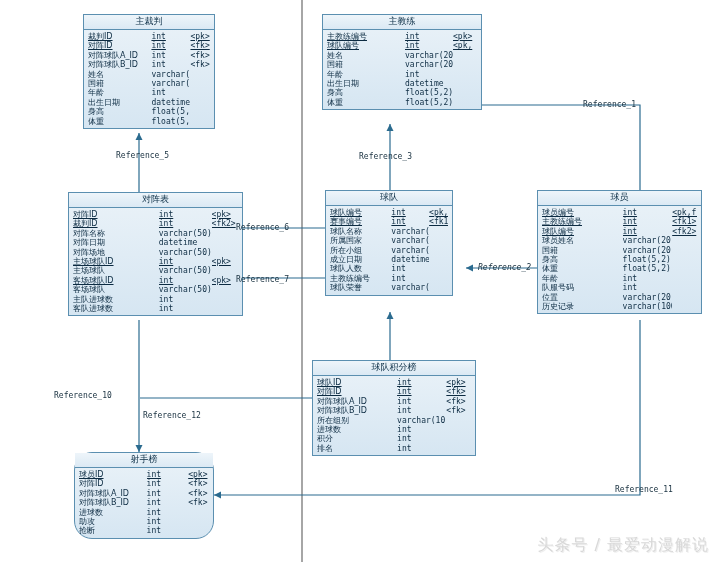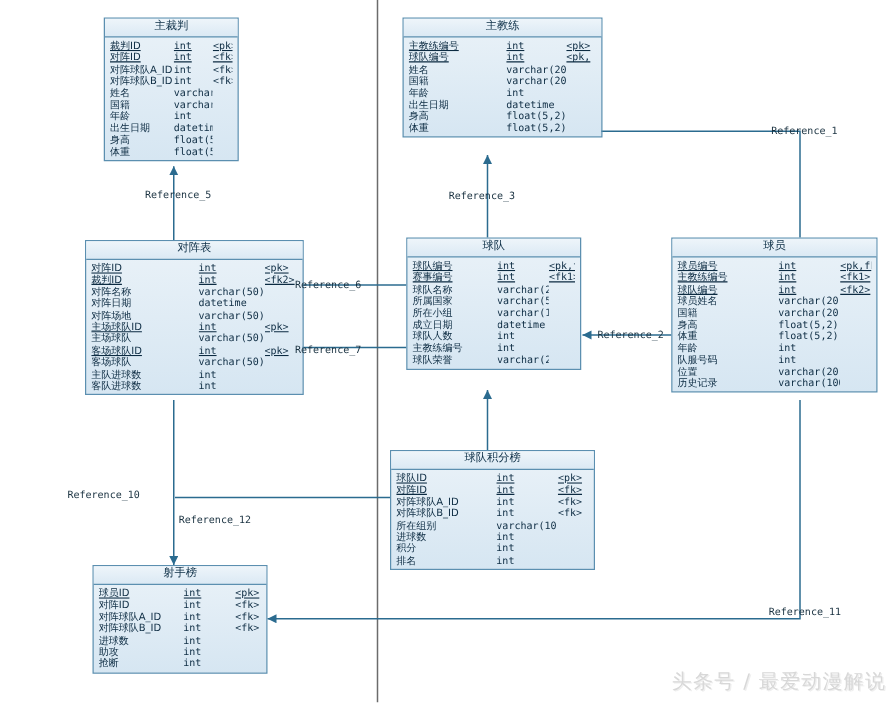--- a/index.html
+++ b/index.html
@@ -102,21 +102,21 @@
 
     <path d="M139,320 L139,452" stroke="#2b6b8f" stroke-width="1.2" fill="none" marker-end="url(#arr)"></path>
 
     <path d="M312,398 L140,398" stroke="#2b6b8f" stroke-width="1.2" fill="none"></path>
 
     <path d="M390,360 L390,312" stroke="#2b6b8f" stroke-width="1.2" fill="none" marker-end="url(#arr)"></path>
 
     <path d="M640,320 L640,495 L214,495" stroke="#2b6b8f" stroke-width="1.2" fill="none" marker-end="url(#arr)"></path>
   </svg>
 
-  <div class="entity" style="left:83px; top:14px; width:108px;">
+  <div class="entity" style="left:83px; top:14px; width:132px;">
     <div class="title cjk">主裁判</div>
     <div class="attrs" id="attrs-referee">
         <div class="attr key">
           <span class="nm cjk">裁判ID</span>
           <span class="ty">int</span>
           <span class="kk">&lt;pk&gt;</span>
         </div>
         <div class="attr key">
           <span class="nm cjk">对阵ID</span>
           <span class="ty">int</span>
@@ -265,21 +265,21 @@
           <span class="kk"></span>
         </div>
         <div class="attr">
           <span class="nm cjk">客队进球数</span>
           <span class="ty">int</span>
           <span class="kk"></span>
         </div>
       </div>
   </div>
 
-  <div class="entity" style="left:325px; top:190px; width:140px;">
+  <div class="entity" style="left:325px; top:190px; width:128px;">
     <div class="title cjk">球队</div>
     <div class="attrs" id="attrs-team">
         <div class="attr key">
           <span class="nm cjk">球队编号</span>
           <span class="ty">int</span>
           <span class="kk">&lt;pk,fk2&gt;</span>
         </div>
         <div class="attr key">
           <span class="nm cjk">赛事编号</span>
           <span class="ty">int</span>
@@ -423,21 +423,21 @@
           <span class="kk"></span>
         </div>
         <div class="attr">
           <span class="nm cjk">排名</span>
           <span class="ty">int</span>
           <span class="kk"></span>
         </div>
       </div>
   </div>
 
-  <div class="entity" style="left:74px; top:452px; width:140px;">
+  <div class="entity" style="left:74px; top:452px; width:140px;border-radius:18px;">
     <div class="title cjk">射手榜</div>
     <div class="attrs" id="attrs-scorers">
         <div class="attr key">
           <span class="nm cjk">球员ID</span>
           <span class="ty">int</span>
           <span class="kk">&lt;pk&gt;</span>
         </div>
         <div class="attr">
           <span class="nm cjk">对阵ID</span>
           <span class="ty">int</span>
@@ -466,22 +466,22 @@
         <div class="attr">
           <span class="nm cjk">抢断</span>
           <span class="ty">int</span>
           <span class="kk"></span>
         </div>
       </div>
   </div>
 
   <div class="reflabel" style="left:116px; top:151px;">Reference_5</div>
   <div class="reflabel" style="left:359px; top:152px;">Reference_3</div>
-  <div class="reflabel" style="left:617px; top:100px;">Reference_1</div>
+  <div class="reflabel" style="left:583px; top:100px;">Reference_1</div>
   <div class="reflabel" style="left:236px; top:223px;">Reference_6</div>
   <div class="reflabel" style="left:236px; top:275px;">Reference_7</div>
-  <div class="reflabel" style="left:478px; top:263px;">Reference_2</div>
+  <div class="reflabel" style="left:478px; top:263px;font-style:italic;">Reference_2</div>
   <div class="reflabel" style="left:54px; top:391px;">Reference_10</div>
   <div class="reflabel" style="left:143px; top:411px;">Reference_12</div>
   <div class="reflabel" style="left:583px; top:485px;padding-left:32px;">Reference_11</div>
 
   <div class="watermark">头条号 / 最爱动漫解说</div>
 </div>
 
 </body></html>

